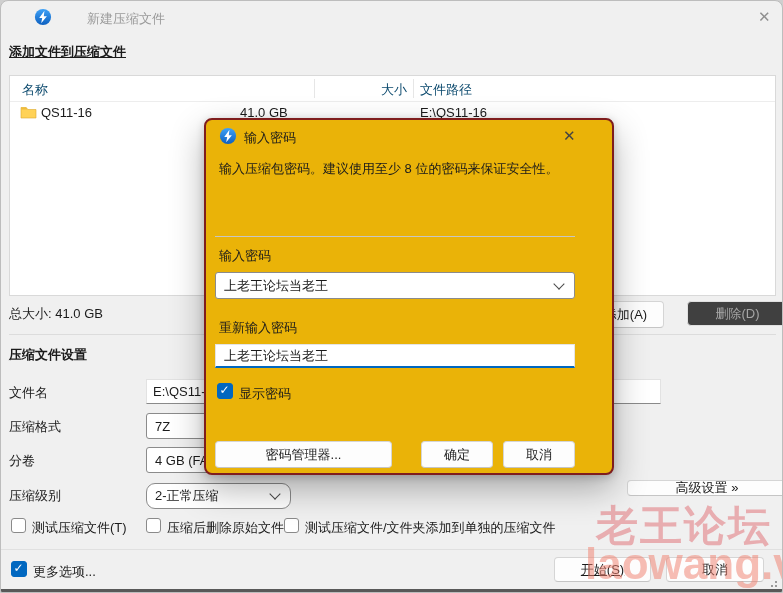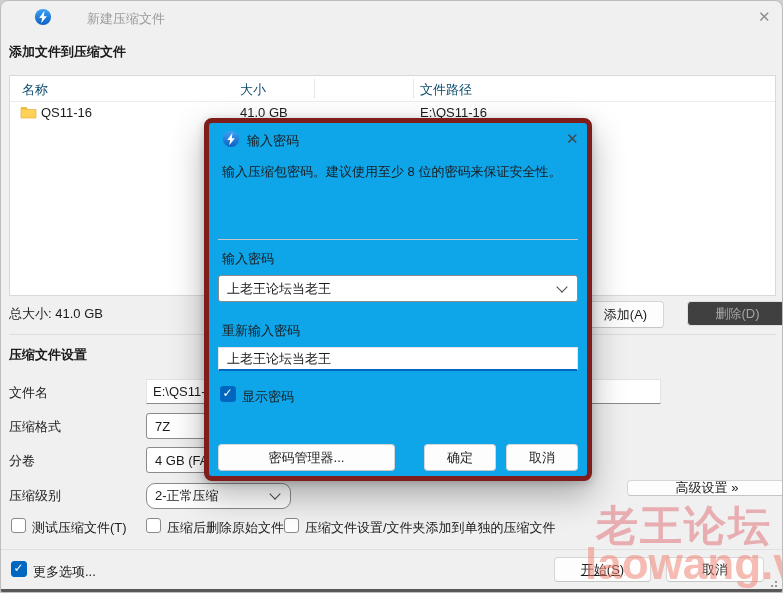--- a/index.html
+++ b/index.html
@@ -29,22 +29,22 @@
   .cblabel{position:absolute;font-size:13px;color:#1b1b1b;white-space:nowrap;}
   
   .hline{position:absolute;height:1px;background:#dcdcdc;}
   
   .table{position:absolute;left:8px;top:74px;width:767px;height:221px;background:#fff;
     border:1px solid #d9d9d9;box-sizing:border-box;}
   .th{position:absolute;top:5px;font-size:13px;color:#0c4a6e;}
   .vsep{position:absolute;top:3px;width:1px;height:19px;background:#e6e6e6;}
   .closex{position:absolute;color:#5f5f5f;font-size:15px;line-height:15px;cursor:default;}
   
-  .dialog{position:absolute;left:203px;top:117px;width:378px;height:353px;background:#0ea5e9;
-    border:5px solid #7f1d1d;border-radius:8px;box-shadow:0 14px 34px rgba(0,0,0,.30),0 2px 8px rgba(0,0,0,.18);z-index:20;}
+  .dialog{position:absolute;left:203px;top:117px;width:378px;height:353px;background:#eab308;
+    border:2px solid #7f1d1d;border-radius:8px;box-shadow:0 14px 34px rgba(0,0,0,.30),0 2px 8px rgba(0,0,0,.18);z-index:20;padding-left:28px;}
   .dlg-input{position:absolute;left:9px;width:360px;background:#fff;box-sizing:border-box;
     display:flex;align-items:center;padding:0 8px;overflow:hidden;white-space:nowrap;}
   
   .wm{position:absolute;z-index:50;pointer-events:none;font-weight:bold;white-space:nowrap;}
   .grip{position:absolute;right:5px;bottom:5px;width:10px;height:10px;z-index:5;}
   .grip i{position:absolute;width:2px;height:2px;background:#9a9a9a;}
   .bottom-edge{position:absolute;left:0;right:0;bottom:0;height:3px;background:#585858;z-index:6;}
 </style>
 </head>
 <body>
@@ -61,26 +61,26 @@
             </linearGradient>
           </defs>
         <circle cx="10" cy="10" r="9" fill="url(#g1)"></circle>
         <path d="M11.6 3 L5.8 11 h3.3 L8 17 L14.3 9.3 h-3.4 Z" fill="#fff"></path>
       </svg>
     </span>
     <span class="abs gray" style="left:86px;top:9px;">新建压缩文件</span>
     <span class="closex" style="left:757px;top:8px;color:#8f8f8f;">✕</span>
   </div>
 
-  <div class="abs bold" style="left:8px;top:42px;">添加文件到压缩文件</div>
+  <div class="abs bold" style="left:8px;top:42px;text-decoration:underline;">添加文件到压缩文件</div>
 
   <div class="table">
     <div class="abs" style="left:0;top:0;width:100%;height:25px;border-bottom:1px solid #ededed;">
       <span class="th" style="left:12px;">名称</span>
-      <span class="th" style="left:230px;width:167px;text-align:left;">大小</span>
+      <span class="th" style="left:230px;width:167px;text-align:right;">大小</span>
       <span class="th" style="left:410px;">文件路径</span>
       <span class="vsep" style="left:304px;"></span>
       <span class="vsep" style="left:403px;"></span>
     </div>
     <div class="abs" style="left:0;top:26px;width:100%;height:21px;">
       <span class="abs" style="left:10px;top:3px;">
         <svg width="17" height="14" viewBox="0 0 17 14">
           <path d="M1 2.5 h5.2 l1.6 2 H16 v8.5 H1 Z" fill="#ffd257" stroke="#dca92e" stroke-width="0.6"></path>
           <path d="M1 2.5 h5.2 l1.6 2 H1 Z" fill="#eebc3e"></path>
         </svg>
@@ -121,21 +121,21 @@
     <span>2-正常压缩</span>
       <span class="chev"></span>
   </div>
   <div class="btn" style="left:626px;top:479px;width:160px;height:16px;">高级设置 »</div>
 
   <span class="cb" style="left:10px;top:517px;"></span>
   <span class="cblabel" style="left:31px;top:518px;">测试压缩文件(T)</span>
   <span class="cb" style="left:145px;top:517px;"></span>
   <span class="cblabel" style="left:166px;top:518px;">压缩后删除原始文件</span>
   <span class="cb" style="left:283px;top:517px;"></span>
-  <span class="cblabel" style="left:304px;top:518px;">压缩文件设置/文件夹添加到单独的压缩文件</span>
+  <span class="cblabel" style="left:304px;top:518px;">测试压缩文件/文件夹添加到单独的压缩文件</span>
 
   <div class="hline" style="left:0;top:548px;width:783px;background:#e0e0e0;"></div>
   <span class="cb checked" style="left:10px;top:560px;width:16px;height:16px;"></span>
   <span class="cblabel" style="left:32px;top:562px;">更多选项...</span>
   <div class="btn" style="left:553px;top:556px;width:97px;height:25px;text-decoration:underline;">开始(S)</div>
   <div class="btn" style="left:665px;top:556px;width:98px;height:25px;">取消</div>
   <span class="grip">
     <i style="right:0;bottom:0;"></i>
       <i style="right:4px;bottom:0;"></i>
       <i style="right:0;bottom:4px;"></i>

